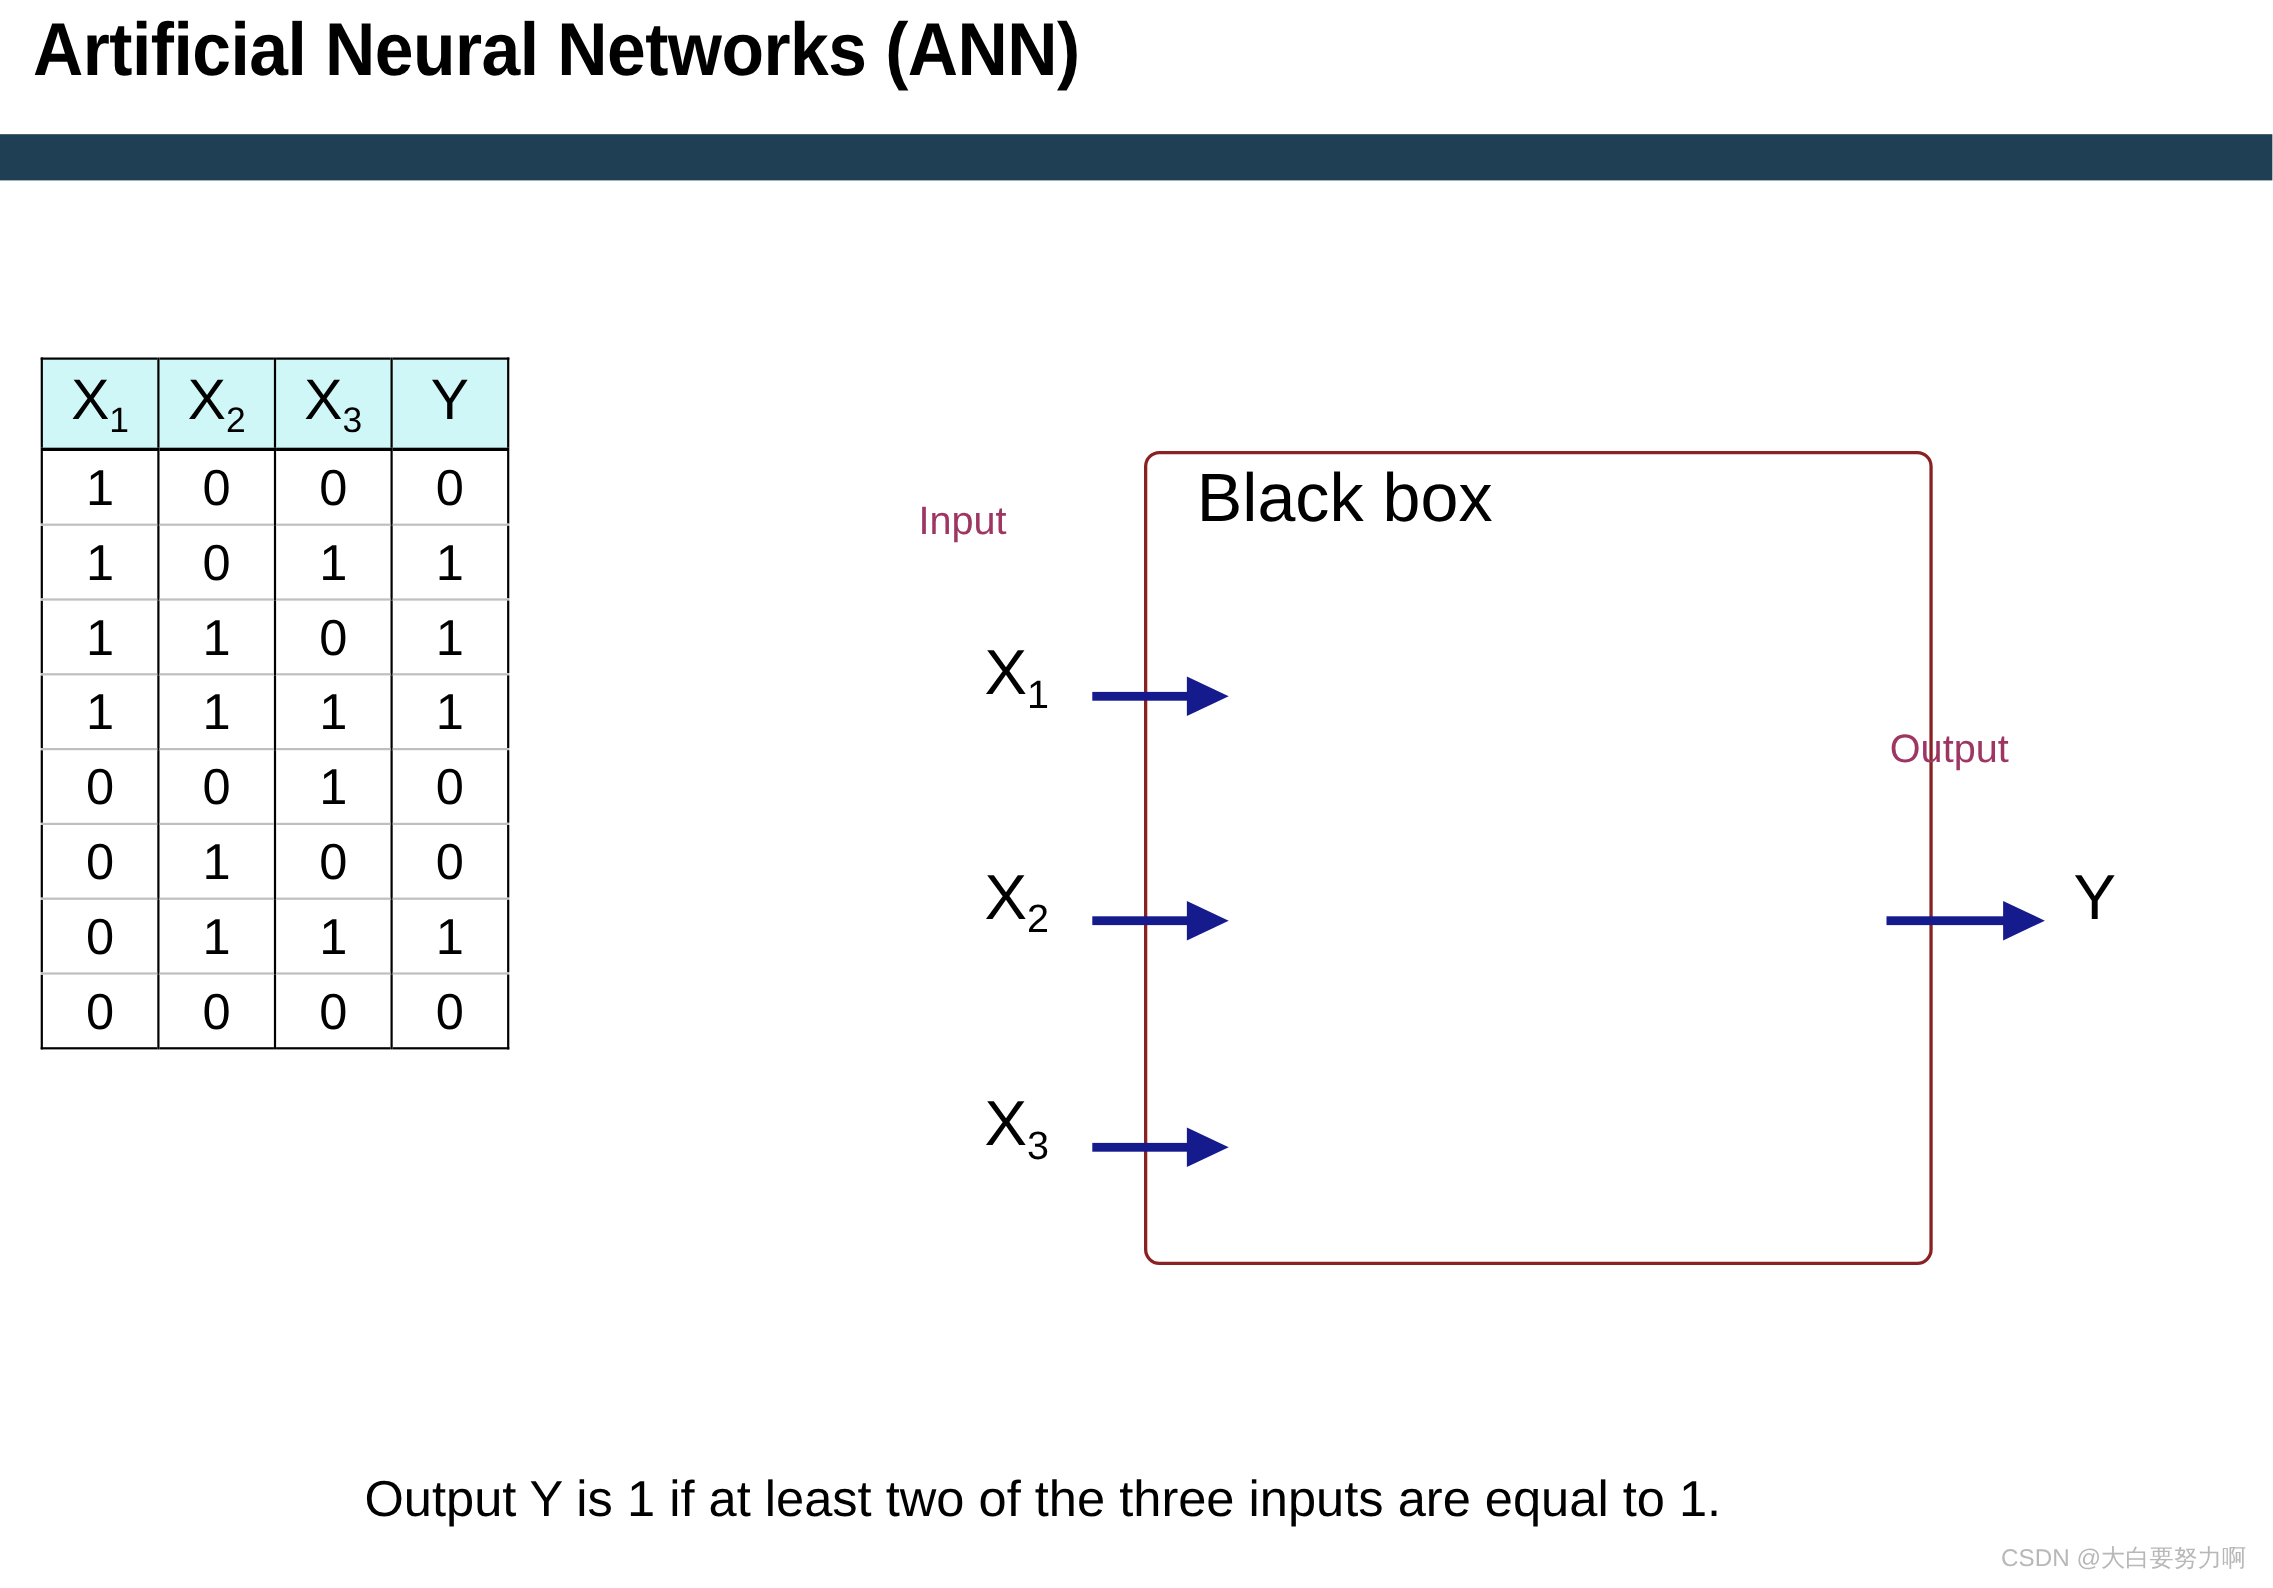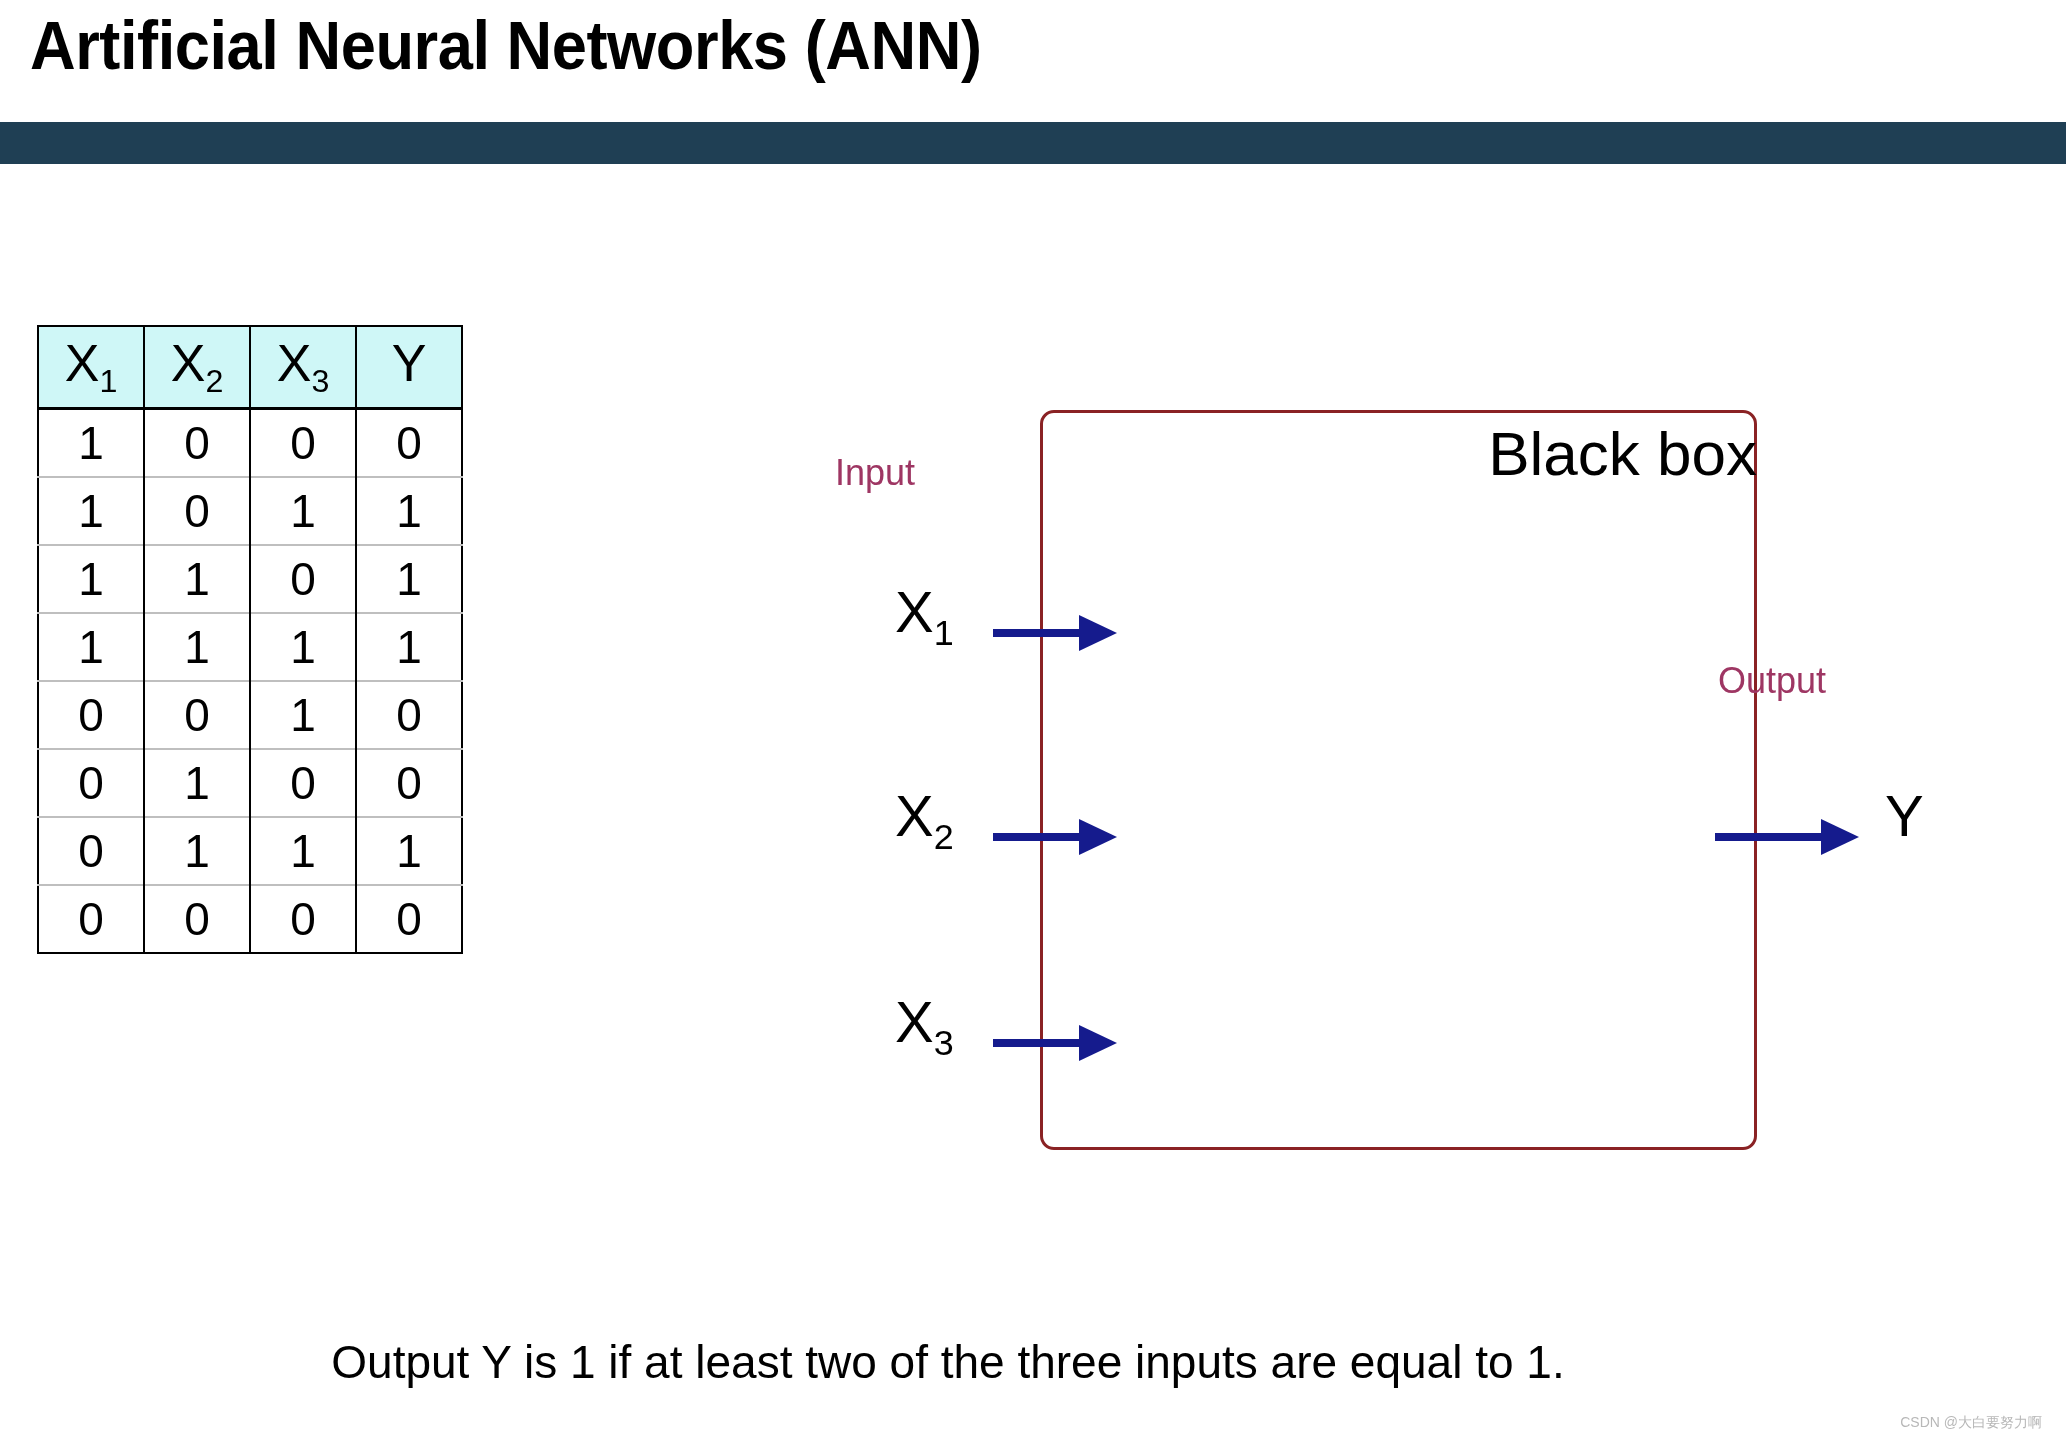--- a/index.html
+++ b/index.html
@@ -68,23 +68,24 @@
     position:absolute;left:1040px;top:410px;
     width:717px;height:740px;
     border:3px solid #8A2224;
     border-radius:14px;
     box-sizing:border-box;
     background:transparent;
   }
   #black-box-label{
     position:absolute;left:1040px;top:418px;
     width:717px;
-    text-align:right;
+    text-align:left;
     font-size:62px;color:#000000;
     white-space:nowrap;
+    padding-left:48px;
   }
   .io-label{
     position:absolute;
     font-size:36px;
     color:#9E3663;
     white-space:nowrap;
   }
   #input-label{left:835px;top:452px;}
   #output-label{left:1718px;top:660px;}
 
@@ -126,21 +127,21 @@
   
   #caption{
     position:absolute;left:0;top:1335px;
     width:1896px;text-align:center;
     font-size:46px;color:#000000;
   }
 
   
   #watermark{
     position:absolute;right:24px;bottom:12px;
-    font-size:14px;color:#B8B8B8;
+    font-size:22px;color:#B8B8B8;
     white-space:nowrap;
   }
 </style>
 </head>
 <body>
 
 <div id="slide-title">Artificial Neural Networks (ANN)</div>
 <div id="title-rule"></div>
 
 <table id="truth-table">

